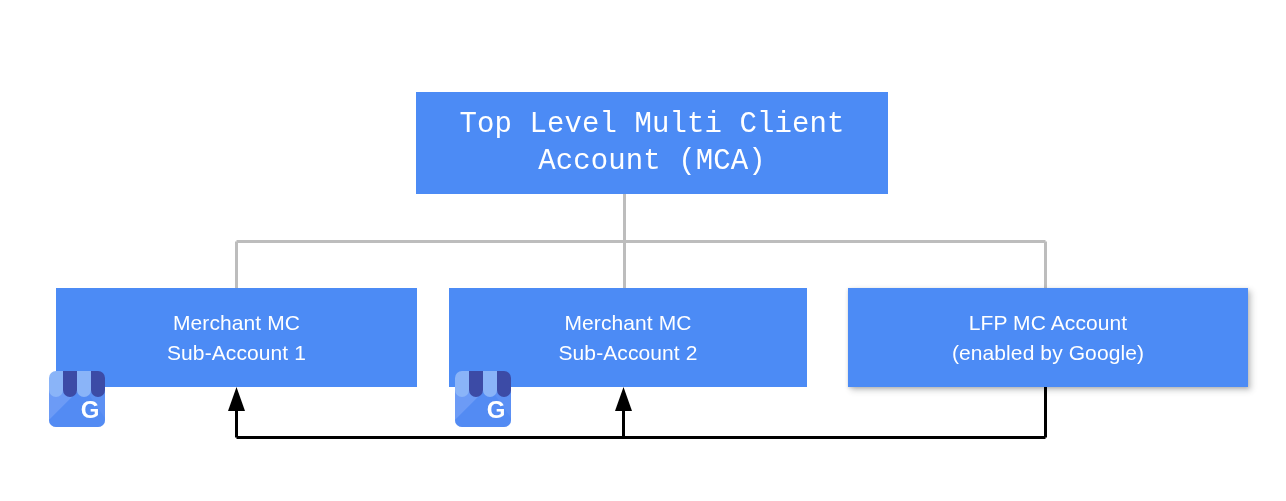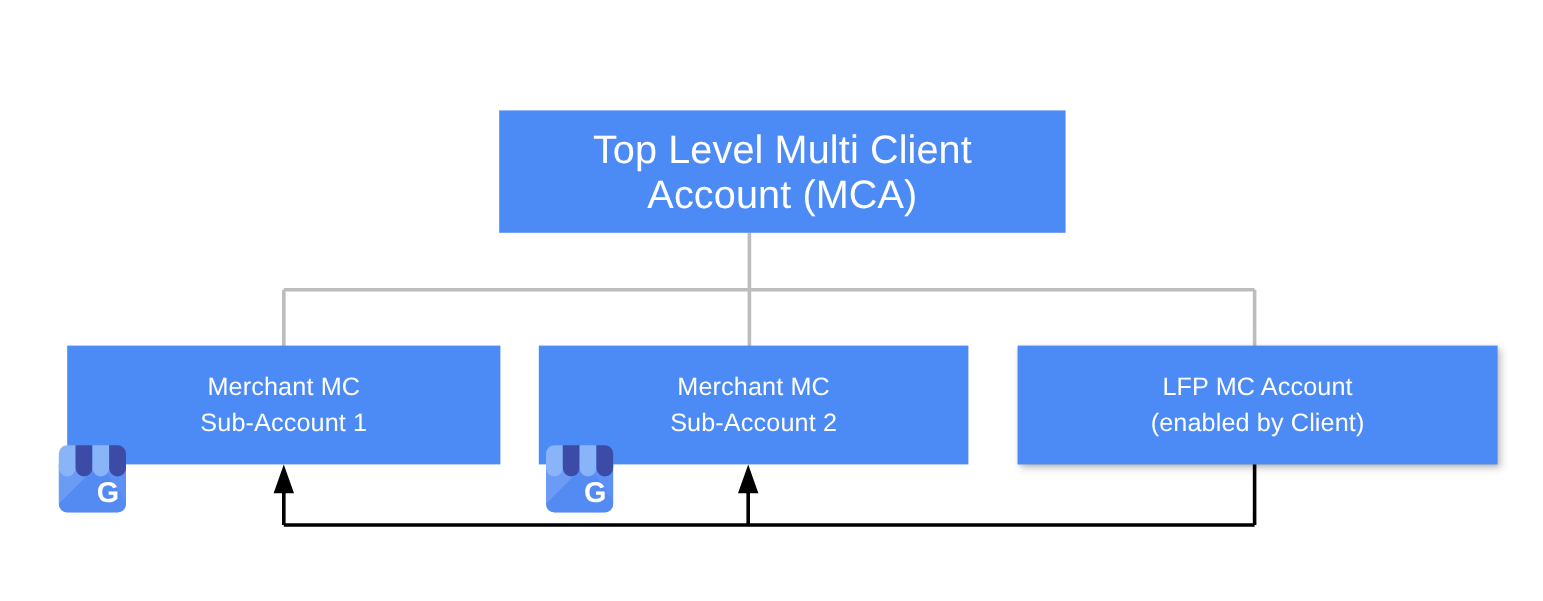--- a/index.html
+++ b/index.html
@@ -32,23 +32,24 @@
   .node .label {
     display: block;
     white-space: pre-line;
     padding: 0 8px;
   }
   #node-mca {
     left: 416px;
     top: 92px;
     width: 472px;
     height: 102px;
-    font-size: 33px;
+    font-size: 29px;
     line-height: 37px;
     z-index: 4;
+    font-family: Liberation Mono, monospace;
   }
   #node-sub1 {
     left: 56px;
     top: 288px;
     width: 361px;
     height: 99px;
     font-size: 21px;
     z-index: 4;
   }
   #node-sub2 {
@@ -121,21 +122,21 @@
 Sub-Account 1</span>
   </div>
 
   <div class="node" id="node-sub2">
     <span class="label">Merchant MC
 Sub-Account 2</span>
   </div>
 
   <div class="node" id="node-lfp">
     <span class="label">LFP MC Account
-(enabled by Client)</span>
+(enabled by Google)</span>
   </div>
 
   <svg class="arrow-layer" viewBox="0 0 1286 501" width="1286" height="501" aria-hidden="true">
     <g stroke="#000000" stroke-width="3" fill="none" stroke-linecap="butt" stroke-linejoin="miter">
 
       <path d="M 1045.5 387 L 1045.5 437.5"></path>
 
       <path d="M 236.5 437.5 L 1045.5 437.5"></path>
 
       <path d="M 236.5 437.5 L 236.5 400"></path>

